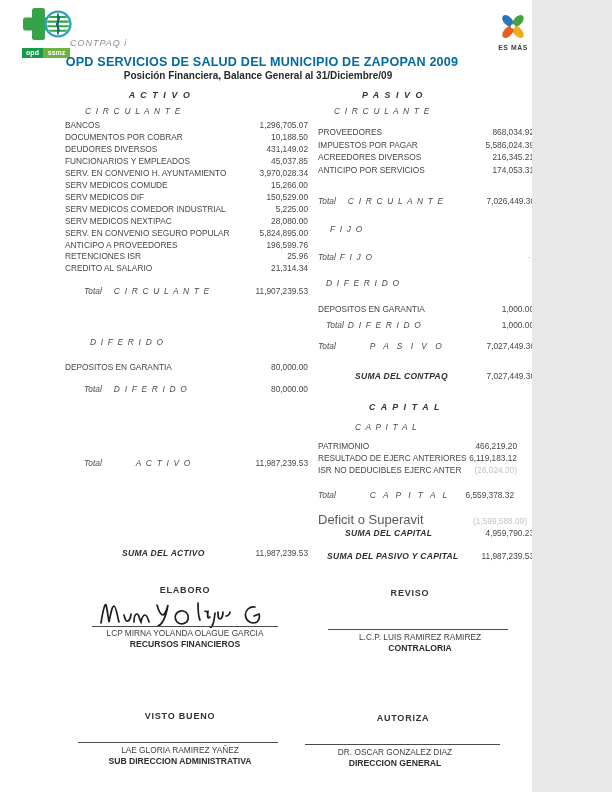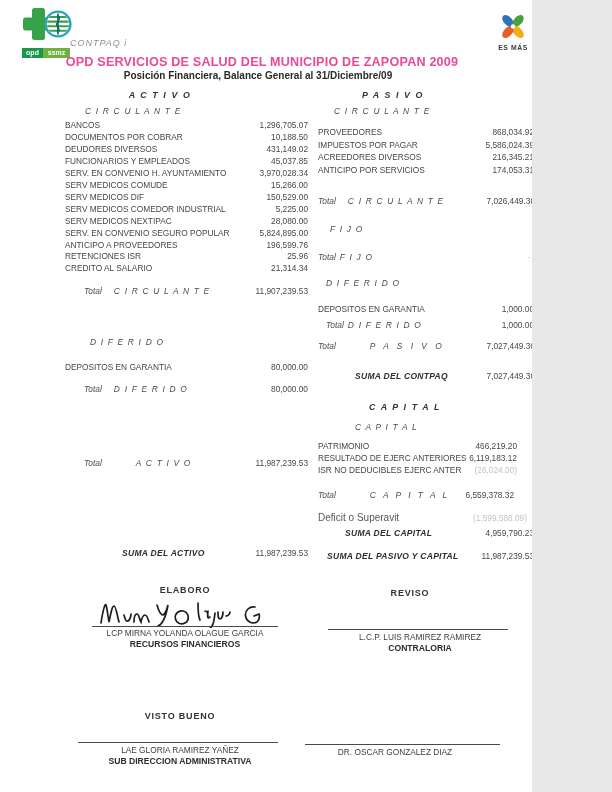--- a/index.html
+++ b/index.html
@@ -5,40 +5,40 @@
   html,body{margin:0;padding:0;background:#e8e8e8;}
   .page{position:relative;width:532px;height:792px;background:#ffffff;
         font-family:"Liberation Sans",sans-serif;color:#454545;overflow:hidden;}
   .abs{position:absolute;}
   .frow{display:flex;justify-content:space-between;}
   .lbl,.val{white-space:nowrap;}
   .rows{font-size:8.3px;}
   .rows .frow{align-items:baseline;}
   .val{font-size:8.3px;color:#474747;}
   .muted{color:#c3c3c3;}
-  .doc-title{font-size:12.6px;font-weight:bold;color:#ec4899;text-align:center;letter-spacing:.2px;}
+  .doc-title{font-size:12.6px;font-weight:bold;color:#0369a1;text-align:center;letter-spacing:.2px;}
   .doc-sub{font-size:10px;font-weight:bold;color:#2a2a2a;text-align:center;}
   .contpaq{font-style:italic;color:#8d8d8d;font-size:9px;letter-spacing:1px;}
   .sec-main{font-style:italic;font-weight:bold;font-size:8.8px;letter-spacing:1.6px;color:#333;text-align:center;}
   .sec-sub{font-style:italic;font-size:8.4px;letter-spacing:1.2px;color:#4c4c4c;}
   .trow{display:flex;justify-content:space-between;font-size:8.4px;align-items:baseline;}
   .prefix{font-style:italic;margin-right:12px;color:#4c4c4c;}
   .prefix-wide{font-style:italic;margin-right:34px;color:#4c4c4c;}
   .tlabel{font-style:italic;letter-spacing:1.2px;color:#4c4c4c;}
   .suma-label{font-style:italic;font-weight:bold;font-size:8.5px;color:#2e2e2e;letter-spacing:.3px;}
   .sig-title{font-size:9px;font-weight:bold;color:#333;text-align:center;letter-spacing:.8px;}
   .sig-line{border-top:1.2px solid #4a4a4a;height:0;}
   .sig-name{font-size:8.3px;color:#3c3c3c;text-align:center;white-space:nowrap;}
   .sig-role{font-size:8.6px;font-weight:bold;color:#2c2c2c;text-align:center;white-space:nowrap;}
   .opd-box{display:flex;}
   .opd-box span{color:#fff;font-size:7px;font-weight:bold;text-align:center;padding:1px 0 2px 0;}
   .zap-name{font-size:14.5px;font-weight:bold;color:#1a3c66;letter-spacing:.2px;}
   .zap-tag{font-size:6.8px;font-weight:bold;color:#3a3a3a;letter-spacing:.6px;}
   .zap-bar{width:1.6px;background:#2e2e2e;}
-  .deficit-lbl{font-size:10px;color:#585858;}
+  .deficit-lbl{font-size:13px;color:#585858;}
   .sr{position:absolute;width:1px;height:1px;overflow:hidden;opacity:0;pointer-events:none;}
 </style>
 </head>
 <body>
 
 <div class="page">
 
   <div class="abs" style="left:22px;top:7px;">
     <svg width="52" height="36" viewBox="0 0 52 36">
       <defs>
@@ -277,21 +277,23 @@
   <div class="abs sig-line" style="left:92px;top:626px;width:186px;"></div>
   <div class="abs sig-name" style="left:60px;top:628px;width:250px;">LCP MIRNA YOLANDA OLAGUE GARCIA</div>
   <div class="abs sig-role" style="left:60px;top:639px;width:250px;">RECURSOS FINANCIEROS</div>
 
   <div class="abs sig-title" style="left:290px;top:588px;width:240px;">REVISO</div>
   <div class="abs sig-line" style="left:328px;top:629px;width:180px;"></div>
   <div class="abs sig-name" style="left:300px;top:632px;width:240px;">L.C.P. LUIS RAMIREZ RAMIREZ</div>
   <div class="abs sig-role" style="left:300px;top:643px;width:240px;">CONTRALORIA</div>
 
   <div class="abs sig-title" style="left:55px;top:711px;width:250px;">VISTO BUENO</div>
+  <div class="abs sig-title" style="left:283px;top:713px;width:240px;">AUTORIZA</div>
 
   <div class="abs sig-line" style="left:78px;top:742px;width:200px;"></div>
   <div class="abs sig-name" style="left:55px;top:745px;width:250px;">LAE GLORIA RAMIREZ YAÑEZ</div>
   <div class="abs sig-role" style="left:55px;top:756px;width:250px;">SUB DIRECCION ADMINISTRATIVA</div>
 
   <div class="abs sig-line" style="left:305px;top:744px;width:195px;"></div>
   <div class="abs sig-name" style="left:275px;top:747px;width:240px;">DR. OSCAR GONZALEZ DIAZ</div>
+  <div class="abs sig-role" style="left:275px;top:758px;width:240px;">DIRECCION GENERAL</div>
 
 </div>
 
 </body></html>

